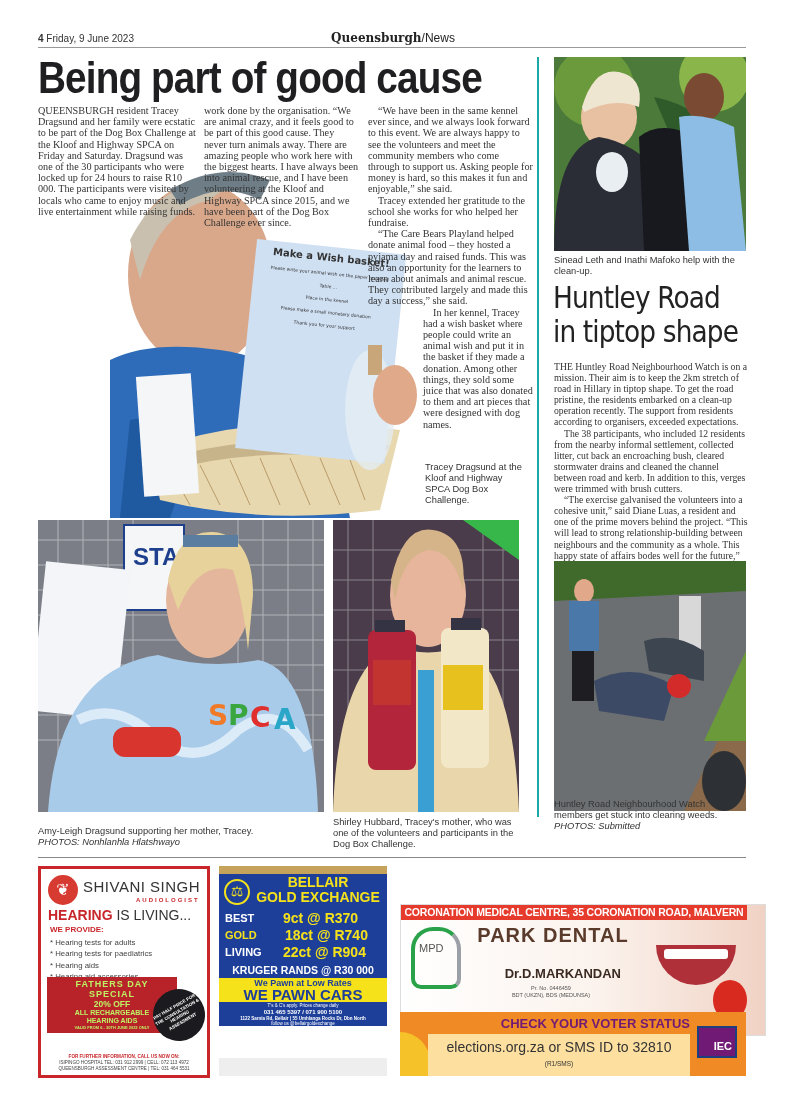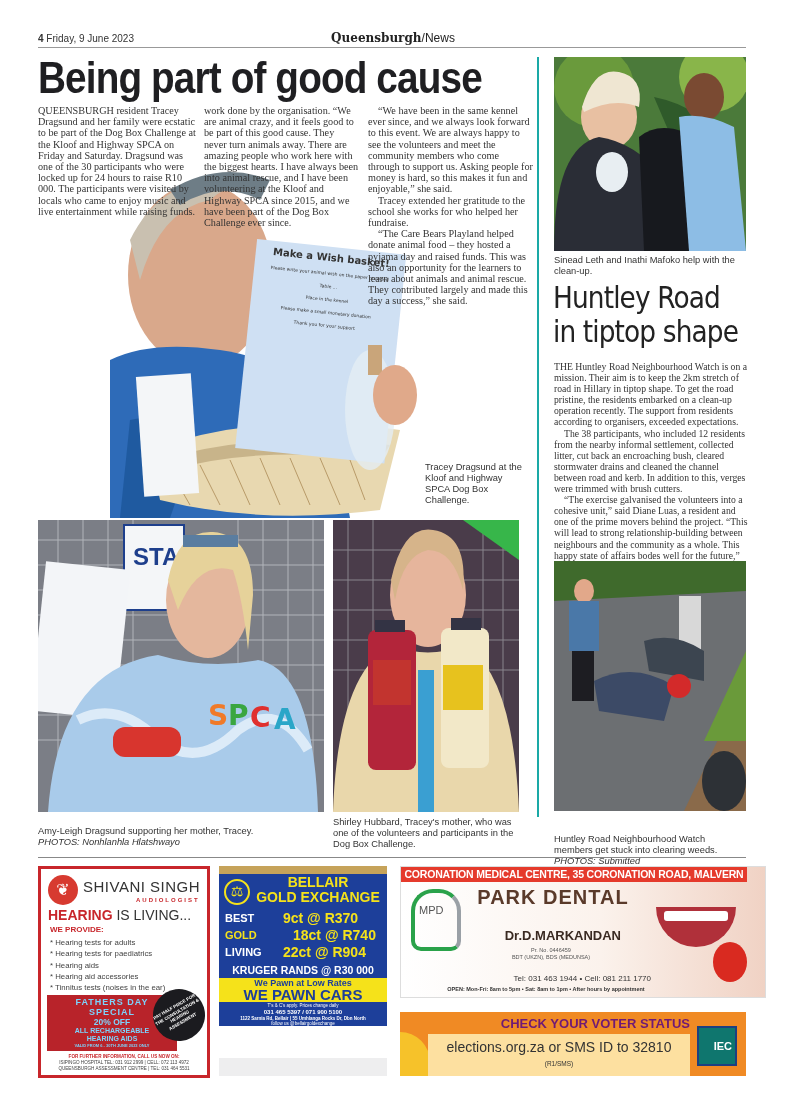--- a/index.html
+++ b/index.html
@@ -72,20 +72,21 @@
 <div class="abs body" style="left:38px;top:105px;width:160px">
   <p class="first" style="width:160px">QUEENSBURGH resident Tracey Dragsund and her family were ecstatic to be part of the Dog Box Challenge at the Kloof and Highway SPCA on Friday and Saturday. Dragsund was one of the 30 participants who were locked up for 24 hours to raise R10 000. The participants were visited by locals who came to enjoy music and live entertainment while raising funds.</p>
 </div>
 <div class="abs body" style="left:204px;top:105px;width:155px">
   <p class="first">work done by the organisation. “We are animal crazy, and it feels good to be part of this good cause. They never turn animals away. There are amazing people who work here with the biggest hearts. I have always been into animal rescue, and I have been volunteering at the Kloof and Highway SPCA since 2015, and we have been part of the Dog Box Challenge ever since.</p>
 </div>
 <div class="abs body" style="left:368px;top:105px;width:165px">
   <p>“We have been in the same kennel ever since, and we always look forward to this event. We are always happy to see the volunteers and meet the community members who come through to support us. Asking people for money is hard, so this makes it fun and enjoyable,” she said.</p>
   <p>Tracey extended her gratitude to the school she works for who helped her fundraise.</p>
   <p>“The Care Bears Playland helped donate animal food – they hosted a pyjama day and raised funds. This was also an opportunity for the learners to learn about animals and animal rescue. They contributed largely and made this day a success,” she said.</p>
+  <p style="padding-left:55px">In her kennel, Tracey had a wish basket where people could write an animal wish and put it in the basket if they made a donation. Among other things, they sold some juice that was also donated to them and art pieces that were designed with dog names.</p>
 </div>
 <div class="abs cap" style="left:425px;top:462px;width:98px">Tracey Dragsund at the Kloof and Highway SPCA Dog Box Challenge.</div>
 
 <div class="abs photo" style="left:38px;top:520px;width:286px;height:292px;background:#8b8e96">
   <svg width="286" height="292" viewBox="0 0 286 292">
     <rect width="286" height="292" fill="#7b7e86"></rect>
     <g stroke="#c8ccd0" stroke-width="1" opacity="0.7">
       <path d="M0 20H286M0 45H286M0 70H286M0 95H286M0 120H286M0 145H286M0 170H286M0 195H286M0 220H286"></path>
       <path d="M20 0V292M45 0V292M70 0V292M95 0V292M200 0V292M225 0V292M250 0V292M275 0V292"></path>
     </g>
@@ -168,41 +169,41 @@
     <ellipse cx="30" cy="30" rx="10" ry="12" fill="#e2a88a"></ellipse>
     <rect x="15" y="40" width="30" height="50" fill="#4a78a8"></rect>
     <rect x="18" y="90" width="22" height="50" fill="#1d1d22"></rect>
     <rect x="125" y="35" width="22" height="70" fill="#d8d8d8"></rect>
     <path d="M90 80 Q120 70 150 90 L150 120 L95 110Z" fill="#3c4550"></path>
     <path d="M40 120 Q80 100 120 125 L110 160 L45 150Z" fill="#3c4a66"></path>
     <circle cx="125" cy="125" r="12" fill="#d32a2a"></circle>
     <ellipse cx="170" cy="220" rx="22" ry="30" fill="#2d3136"></ellipse>
   </svg>
 </div>
-<div class="abs cap" style="left:554px;top:834px;width:192px">
+<div class="abs cap" style="left:554px;top:799px;width:192px">
   <div>Huntley Road Neighbourhood Watch members get stuck into clearing weeds.</div>
   <div><i>PHOTOS: Submitted</i></div>
 </div>
 
 <div class="abs botrule"></div>
 
 <div class="abs ad" style="left:38px;top:866px;width:172px;height:212px;border:3px solid #c8262b;background:#fff">
   <div class="abs" style="left:7px;top:6px;width:30px;height:30px;border-radius:50%;background:#d73a30;color:#fff;font-size:16px;text-align:center;line-height:30px">❦</div>
   <div class="abs sans" style="left:42px;top:9px;font-size:15px;color:#333;letter-spacing:0.5px">SHIVANI SINGH</div>
   <div class="abs sans" style="left:95px;top:28px;font-size:6px;font-weight:bold;color:#c8262b;letter-spacing:2px">AUDIOLOGIST</div>
   <div class="abs sans" style="left:7px;top:38px;font-size:14px;color:#333;white-space:nowrap"><b style="color:#c8262b">HEARING</b><span> IS LIVING...</span></div>
   <div class="abs sans" style="left:9px;top:56px;font-size:8px;font-weight:bold;color:#c8262b">WE PROVIDE:</div>
   <div class="abs sans" style="left:9px;top:68px;font-size:7.8px;line-height:11.3px;color:#444">
     <div>* Hearing tests for adults</div>
     <div>* Hearing tests for paediatrics</div>
     <div>* Hearing aids</div>
     <div>* Hearing aid accessories</div>
     <div>* Tinnitus tests (noises in the ear)</div>
   </div>
-  <div class="abs sans" style="left:6px;top:126px;width:130px;height:56px;background:#b8232a;color:#7dd3fc;text-align:center;font-weight:bold">
+  <div class="abs sans" style="left:6px;top:108px;width:130px;height:56px;background:#b8232a;color:#bef264;text-align:center;font-weight:bold">
     <div style="font-size:9px;line-height:10px;margin-top:2px;letter-spacing:1px">FATHERS DAY</div>
     <div style="font-size:9px;line-height:10px;letter-spacing:1px">SPECIAL</div>
     <div style="font-size:8.5px;line-height:10px">20% OFF</div>
     <div style="font-size:7px;line-height:8px">ALL RECHARGEABLE</div>
     <div style="font-size:7px;line-height:8px">HEARING AIDS</div>
     <div style="font-size:4px;line-height:6px">VALID FROM 6 - 30TH JUNE 2023 ONLY</div>
   </div>
   <div class="abs sans" style="left:112px;top:120px;width:52px;height:52px;border-radius:50%;background:#1b1b1f;color:#fff;font-size:4.5px;font-weight:bold;text-align:center;padding-top:14px;transform:rotate(-30deg);line-height:5.5px">PAY HALF PRICE FOR THE CONSULTATION &amp; HEARING ASSESSMENT</div>
   <div class="abs sans" style="left:0;top:185px;width:166px;text-align:center;font-size:4.6px;line-height:6px;color:#444">
     <div style="color:#c8262b;font-weight:bold">FOR FURTHER INFORMATION, CALL US NOW ON:</div>
@@ -216,21 +217,21 @@
   <div class="abs" style="left:5px;top:13px;width:26px;height:26px;border-radius:50%;border:2px solid #f5e21a;color:#f5e21a;font-size:14px;text-align:center;line-height:22px">⚖</div>
   <div class="abs sans" style="left:30px;top:9px;width:138px;text-align:center;color:#f5e21a;font-weight:bold">
     <div style="font-size:14px;line-height:15px">BELLAIR</div>
     <div style="font-size:14px;line-height:15px">GOLD EXCHANGE</div>
   </div>
   <div class="abs sans" style="left:6px;top:44px;width:160px;font-weight:bold;font-size:14px;line-height:17px">
     <div style="display:flex;gap:6px">
         <span style="color:#fff;width:52px;font-size:11px">BEST</span>
         <span style="color:#f5e21a">9ct @ R370</span>
       </div>
-    <div style="display:flex;gap:16px">
+    <div style="display:flex;gap:8px">
         <span style="color:#f5e21a;width:52px;font-size:11px">GOLD</span>
         <span style="color:#f5e21a">18ct @ R740</span>
       </div>
     <div style="display:flex;gap:6px">
         <span style="color:#fff;width:52px;font-size:11px">LIVING</span>
         <span style="color:#f5e21a">22ct @ R904</span>
       </div>
   </div>
   <div class="abs sans" style="left:0;top:98px;width:168px;text-align:center;color:#fff;font-weight:bold;font-size:10.5px">KRUGER RANDS @ R30 000</div>
   <div class="abs sans" style="left:0;top:112px;width:168px;height:24px;background:#f5e21a;text-align:center;color:#1d3f9a;font-weight:bold">
@@ -239,21 +240,21 @@
   </div>
   <div class="abs sans" style="left:0;top:137px;width:168px;text-align:center;color:#fff;font-size:4.5px;line-height:5.6px">
     <div>T's &amp; C's apply. Prices change daily</div>
     <div style="font-size:6px;font-weight:bold;line-height:7px">031 465 5397 / 071 900 5100</div>
     <div style="font-weight:bold">1122 Sarnia Rd, Bellair | 55 Umhlanga Rocks Dr, Dbn North</div>
     <div>follow us @bellairgoldexchange</div>
   </div>
 </div>
 <div class="abs" style="left:219px;top:1058px;width:168px;height:18px;background:#eeeeef"></div>
 
-<div class="abs ad" style="left:400px;top:866px;width:366px;height:132px;background:linear-gradient(90deg,#fff 0%,#fbf2ec 55%,#f0d2c4 100%);border:1px solid #ddd">
+<div class="abs ad" style="left:400px;top:904px;width:366px;height:132px;background:linear-gradient(90deg,#fff 0%,#fbf2ec 55%,#f0d2c4 100%);border:1px solid #ddd">
   <div class="abs sans" style="left:0;top:0;width:346px;height:15px;background:#e53a2c;color:#fff;font-weight:bold;font-size:10.5px;text-align:center;line-height:15px;letter-spacing:-0.2px">CORONATION MEDICAL CENTRE, 35 CORONATION ROAD, MALVERN</div>
   <div class="abs" style="left:10px;top:22px;width:50px;height:62px;border:4px solid #2aa24a;border-right-color:#9aa0a6;border-radius:22px 22px 10px 10px"></div>
   <div class="abs sans" style="left:18px;top:37px;font-size:11px;color:#555">MPD</div>
   <div class="abs sans" style="left:62px;top:20px;width:180px;text-align:center;color:#5a3a2a;font-weight:bold">
     <div style="font-size:20px;line-height:20px;letter-spacing:1px">PARK DENTAL</div>
   </div>
   <div class="abs sans" style="left:80px;top:61px;width:140px;text-align:right;font-weight:bold;font-size:13px;color:#3a2a22">Dr.D.MARKANDAN</div>
   <div class="abs sans" style="left:80px;top:80px;width:140px;text-align:center;font-size:5.5px;color:#555;line-height:7px">
     <div>Pr. No. 0446459</div>
     <div>BDT (UKZN), BDS (MEDUNSA)</div>
@@ -265,14 +266,14 @@
   </div>
   <div class="abs" style="left:312px;top:75px;width:34px;height:40px;border-radius:50%;background:#d92a20"></div>
 </div>
 
 <div class="abs ad" style="left:400px;top:1012px;width:346px;height:64px;background:#f08a24">
   <div class="abs" style="left:0;top:20px;width:30px;height:44px;background:#f6c22a;border-radius:0 40px 0 0"></div>
   <div class="abs sans" style="left:30px;top:4px;width:260px;text-align:right;color:#701a75;font-weight:bold;font-size:13px">CHECK YOUR VOTER STATUS</div>
   <div class="abs" style="left:28px;top:22px;width:262px;height:42px;background:#fde0a0"></div>
   <div class="abs sans" style="left:30px;top:27px;width:258px;text-align:center;color:#333;font-size:14px">elections.org.za or SMS ID to 32810</div>
   <div class="abs sans" style="left:30px;top:48px;width:258px;text-align:center;color:#333;font-size:6.5px">(R1/SMS)</div>
-  <div class="abs sans" style="left:297px;top:14px;width:40px;height:40px;background:#0f766e;border:2px solid #1d3f80;color:#fff;font-weight:bold;font-size:11px;text-align:right;padding:12px 3px 0 0">IEC</div>
+  <div class="abs sans" style="left:297px;top:14px;width:40px;height:32px;background:#701a75;border:2px solid #1d3f80;color:#fff;font-weight:bold;font-size:11px;text-align:right;padding:12px 3px 0 0">IEC</div>
 </div>
 
 </body></html>

